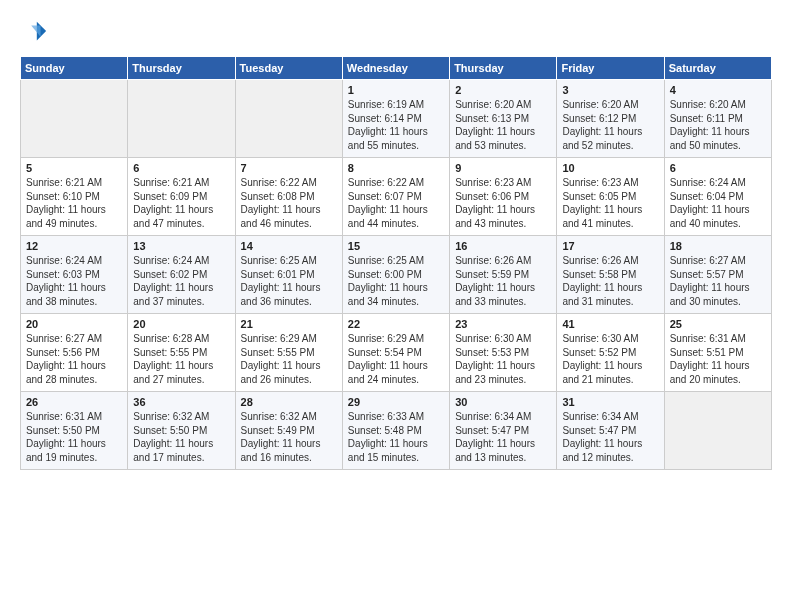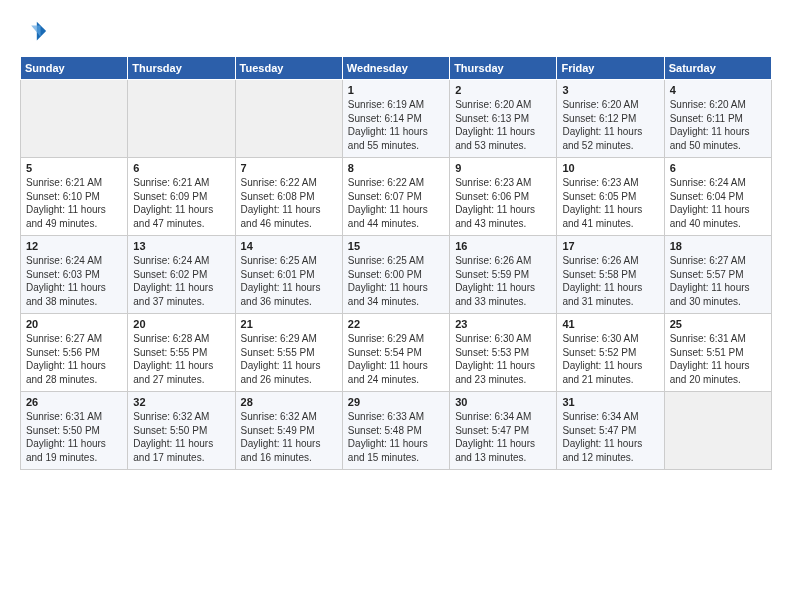--- a/index.html
+++ b/index.html
@@ -163,21 +163,21 @@
           <td><span class="day-num">20</span><span class="cell-text">Sunrise: 6:27 AM<br>Sunset: 5:56 PM<br>Daylight: 11 hours and 28 minutes.</span></td>
           <td><span class="day-num">20</span><span class="cell-text">Sunrise: 6:28 AM<br>Sunset: 5:55 PM<br>Daylight: 11 hours and 27 minutes.</span></td>
           <td><span class="day-num">21</span><span class="cell-text">Sunrise: 6:29 AM<br>Sunset: 5:55 PM<br>Daylight: 11 hours and 26 minutes.</span></td>
           <td><span class="day-num">22</span><span class="cell-text">Sunrise: 6:29 AM<br>Sunset: 5:54 PM<br>Daylight: 11 hours and 24 minutes.</span></td>
           <td><span class="day-num">23</span><span class="cell-text">Sunrise: 6:30 AM<br>Sunset: 5:53 PM<br>Daylight: 11 hours and 23 minutes.</span></td>
           <td><span class="day-num">41</span><span class="cell-text">Sunrise: 6:30 AM<br>Sunset: 5:52 PM<br>Daylight: 11 hours and 21 minutes.</span></td>
           <td><span class="day-num">25</span><span class="cell-text">Sunrise: 6:31 AM<br>Sunset: 5:51 PM<br>Daylight: 11 hours and 20 minutes.</span></td>
         </tr>
         <tr>
           <td><span class="day-num">26</span><span class="cell-text">Sunrise: 6:31 AM<br>Sunset: 5:50 PM<br>Daylight: 11 hours and 19 minutes.</span></td>
-          <td><span class="day-num">32</span><span class="cell-text">Sunrise: 6:32 AM<br>Sunset: 5:50 PM<br>Daylight: 11 hours and 17 minutes.</span></td>
+          <td><span class="day-num">36</span><span class="cell-text">Sunrise: 6:32 AM<br>Sunset: 5:50 PM<br>Daylight: 11 hours and 17 minutes.</span></td>
           <td><span class="day-num">28</span><span class="cell-text">Sunrise: 6:32 AM<br>Sunset: 5:49 PM<br>Daylight: 11 hours and 16 minutes.</span></td>
           <td><span class="day-num">29</span><span class="cell-text">Sunrise: 6:33 AM<br>Sunset: 5:48 PM<br>Daylight: 11 hours and 15 minutes.</span></td>
           <td><span class="day-num">30</span><span class="cell-text">Sunrise: 6:34 AM<br>Sunset: 5:47 PM<br>Daylight: 11 hours and 13 minutes.</span></td>
           <td><span class="day-num">31</span><span class="cell-text">Sunrise: 6:34 AM<br>Sunset: 5:47 PM<br>Daylight: 11 hours and 12 minutes.</span></td>
           <td class="empty-cell"></td>
         </tr>
       </tbody>
   </table>
 </div>
 

